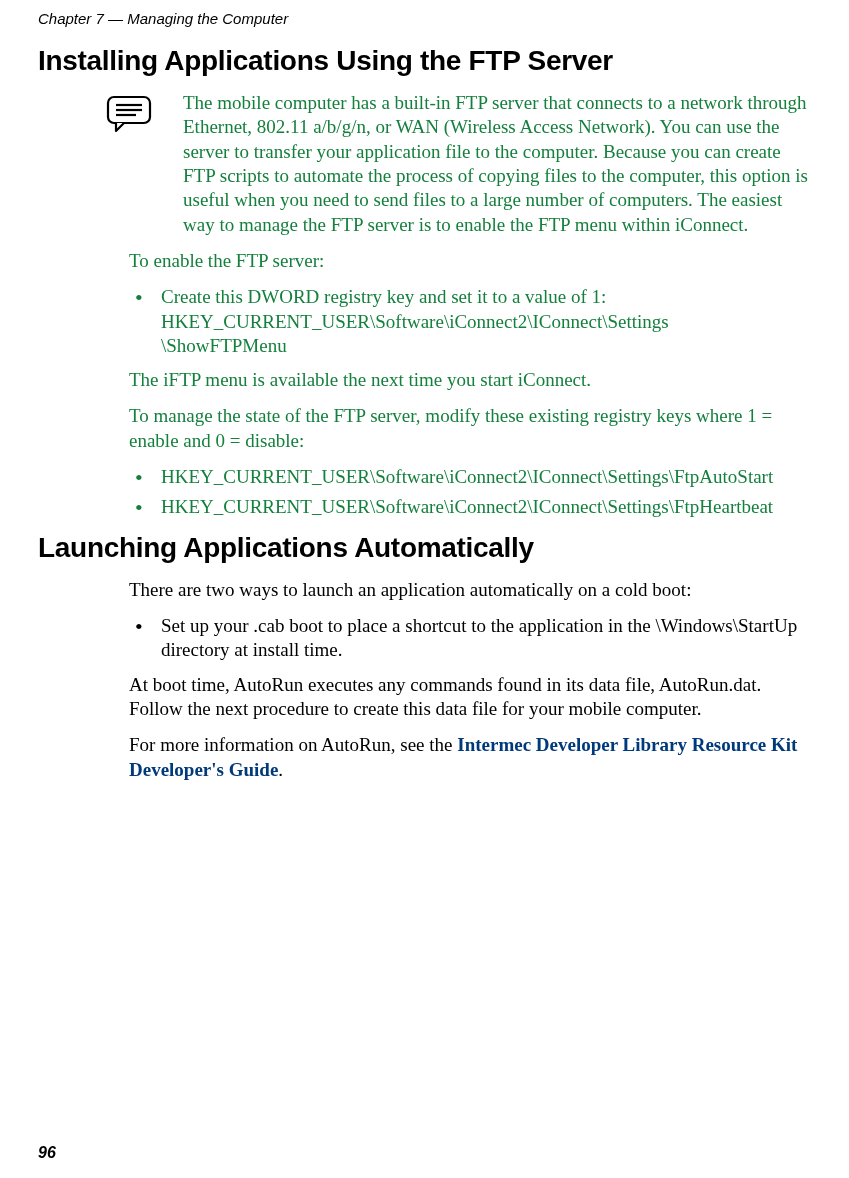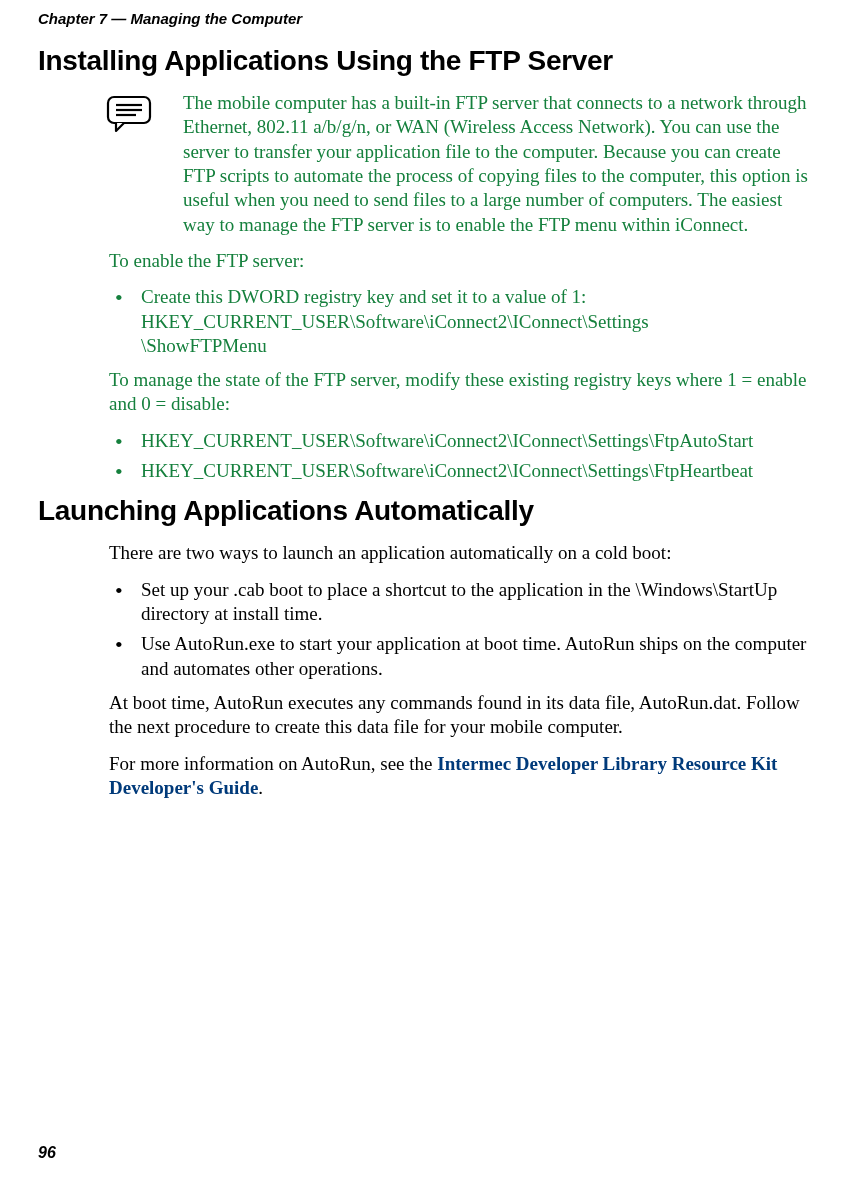--- a/index.html
+++ b/index.html
@@ -11,35 +11,35 @@
     font-family: Georgia, 'Times New Roman', serif;
     color: #000;
     position: relative;
   }
   .page {
     padding: 0 38px 0 38px;
     box-sizing: border-box;
   }
   .chapter-header {
     font-family: Arial, Helvetica, sans-serif;
-    font-weight: bold;
+    font-weight: normal;
     font-style: italic;
     font-size: 15px;
     padding-top: 10px;
     padding-bottom: 18px;
   }
   h1 {
     font-family: Arial, Helvetica, sans-serif;
     font-weight: 800;
     font-size: 28px;
     margin: 0 0 14px 0;
     letter-spacing: -0.3px;
   }
   .content-block {
-    margin-left: 71px;
+    margin-left: 91px;
     margin-right: 0;
   }
   .note-row {
     display: flex;
     align-items: flex-start;
   }
   .note-icon {
     width: 145px;
     flex-shrink: 0;
     padding-top: 4px;
@@ -125,37 +125,37 @@
     <p>To enable the FTP server:</p>
 
     <ul>
       <li>
         <span>Create this DWORD registry key and set it to a value of 1:</span><br>
         <span>HKEY_CURRENT_USER\Software\iConnect2\IConnect\Settings</span><br>
         <span>\ShowFTPMenu</span>
       </li>
     </ul>
 
+    <p>The iFTP menu is available the next time you start iConnect.</p>
 
     <p>To manage the state of the FTP server, modify these existing registry keys where 1 = enable and 0 = disable:</p>
 
     <ul>
       <li>HKEY_CURRENT_USER\Software\iConnect2\IConnect\Settings\FtpAutoStart</li>
       <li>HKEY_CURRENT_USER\Software\iConnect2\IConnect\Settings\FtpHeartbeat</li>
     </ul>
   </div>
 
   <h1 style="margin-top:12px;">Launching Applications Automatically</h1>
 
   <div class="content-block">
     <p class="black">There are two ways to launch an application automatically on a cold boot:</p>
 
     <ul>
       <li class="black">Set up your .cab boot to place a shortcut to the application in the \Windows\StartUp directory at install time.</li>
-      <li class="black">Use AutoRun.exe to start your application at boot time. AutoRun ships on the computer and automates other operations.</li>
     </ul>
 
     <p class="black">At boot time, AutoRun executes any commands found in its data file, AutoRun.dat. Follow the next procedure to create this data file for your mobile computer.</p>
 
     <p class="black">
       <span>For more information on AutoRun, see the </span><span class="link">Intermec Developer Library Resource Kit Developer's Guide</span><span>.</span>
     </p>
   </div>
 
 </div>

